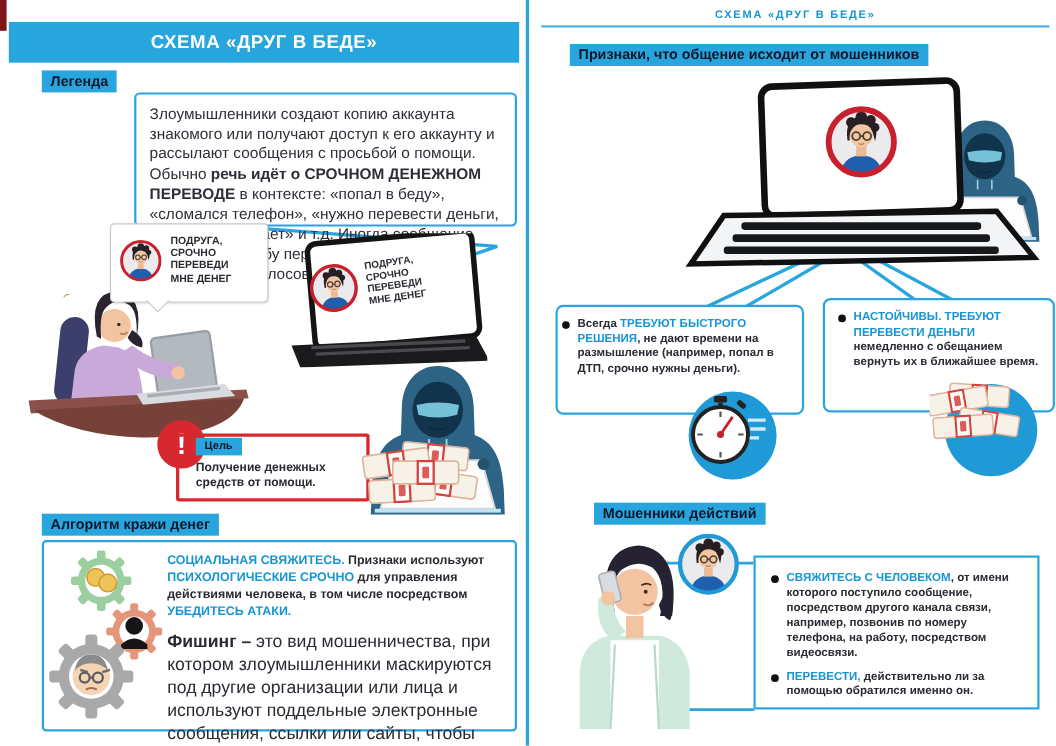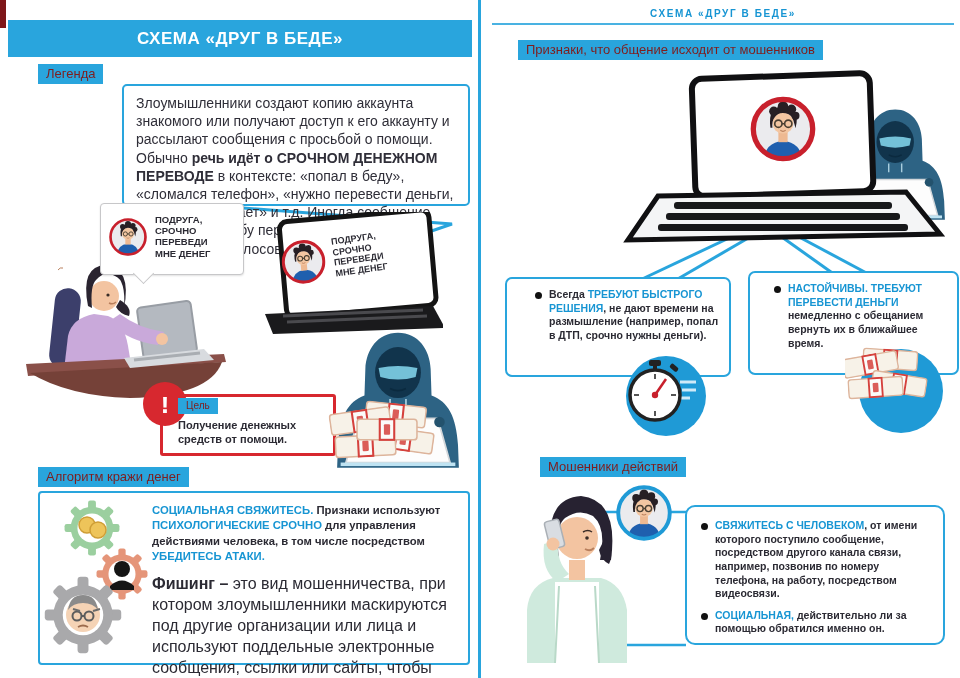--- a/index.html
+++ b/index.html
@@ -1,19 +1,19 @@
 <!DOCTYPE html>
 <html style="--accent: #29a5dd; --accent-text: #1795d3; --red: #d7282f; --dark: #2b2a33; --hoodie: #2d6384;"><head>
 <meta charset="utf-8">
 <style>
   html,body{margin:0;padding:0}
   body{width:960px;height:678px;position:relative;overflow:hidden;background:#fff;
        font-family:"Liberation Sans",sans-serif;color:#2b2a33}
   .abs{position:absolute}
-  .lbl{display:inline-block;background:var(--accent);color:#7f1d1d;font-weight:400;
+  .lbl{display:inline-block;background:var(--accent);color:#0f172a;font-weight:700;
        font-size:13px;padding:2px 8px 3px;white-space:nowrap}
   .titlebar{background:var(--accent);color:#fff;font-weight:700;font-size:17px;
        letter-spacing:.5px;text-align:center;line-height:37px}
   .bluebox{background:#fff;border:2.5px solid var(--accent);border-radius:7px}
   .b{font-weight:700}
   .hl{color:var(--accent-text);font-weight:700}
   .legendtext{font-size:14px;line-height:1.3;color:#2f2e38}
   .bubble{background:#fff;border:1.5px solid #c7c7c9;border-radius:4px;
        box-shadow:0 1px 2px rgba(0,0,0,.12)}
   .bubbletext{font-size:9.5px;font-weight:700;line-height:1.18;white-space:pre-line;color:#2b2a33}
@@ -237,41 +237,41 @@
     <rect x="56" y="156" width="250" height="7" rx="3" fill="#17181a"></rect>
     <g transform="translate(148,28)">
       <svg width="66" height="66" viewBox="0 0 100 100">
         <use href="#avatar"></use>
         <circle cx="50" cy="50" r="45" fill="none" stroke="#c8202c" stroke-width="8"></circle>
       </svg>
     </g>
   </svg>
 
   <div class="abs bluebox" style="left:15px;top:277px;width:222px;height:96px">
-    <div class="bullet" style="padding:9px 10px 0 28px">
+    <div class="bullet" style="padding:9px 10px 0 4px">
       <span class="dot"></span>
       <span><span class="b">Всегда </span><span class="hl">ТРЕБУЮТ БЫСТРОГО РЕШЕНИЯ</span><span class="b">, не дают времени на размышление (например, попал в ДТП, срочно нужны деньги).</span></span>
     </div>
   </div>
   <svg class="abs" style="left:128px;top:350px" width="90" height="90" viewBox="0 0 90 90">
     <circle cx="48" cy="46" r="40" fill="#1f9ad6"></circle>
     <path d="M62,32 h16 M64,40 h14 M62,48 h10" stroke="#cfeaf8" stroke-width="3"></path>
     <rect x="31" y="10" width="12" height="6" rx="2" fill="#222"></rect>
     <rect x="35" y="16" width="4" height="5" fill="#222"></rect>
     <rect x="52" y="15" width="9" height="5" rx="2" fill="#222" transform="rotate(40 56 17)"></rect>
     <circle cx="37" cy="45" r="25" fill="#fff" stroke="#222" stroke-width="3.5"></circle>
     <g stroke="#555" stroke-width="2">
       <path d="M37,24 v5 M37,61 v5 M16,45 h5 M53,45 h5"></path>
     </g>
     <path d="M37,45 L48,29" stroke="#c8202c" stroke-width="2.5"></path>
     <circle cx="37" cy="45" r="3.2" fill="#c8202c"></circle>
   </svg>
 
   <div class="abs bluebox" style="left:258px;top:271px;width:207px;height:100px">
-    <div class="bullet" style="padding:9px 10px 0 24px">
+    <div class="bullet" style="padding:9px 10px 0 12px">
       <span class="dot"></span>
       <span><span class="hl">НАСТОЙЧИВЫ. ТРЕБУЮТ ПЕРЕВЕСТИ ДЕНЬГИ</span><span class="b"> немедленно с обещанием вернуть их в ближайшее время.</span></span>
     </div>
   </div>
   <svg class="abs" style="left:355px;top:345px" width="106" height="92" viewBox="0 0 106 92">
     <circle cx="56" cy="46" r="42" fill="#1f9ad6"></circle>
     <g transform="translate(18,2) rotate(4)">
         <use href="#bundle" width="56" height="21"></use>
       </g>
     <g transform="translate(-4,14) rotate(-10)">
@@ -303,23 +303,23 @@
     </g>
     <path d="M60,104 Q44,92 47,66 L61,62 Q59,84 72,96 Z" fill="#cfeadd"></path>
     <circle cx="56" cy="66" r="6.5" fill="#f3c4a1"></circle>
   </svg>
 
   <svg class="abs" style="left:126px;top:485px" width="56" height="56" viewBox="0 0 100 100">
     <use href="#avatar"></use>
     <circle cx="50" cy="50" r="46" fill="none" stroke="#1f9ad6" stroke-width="7"></circle>
   </svg>
 
-  <div class="abs bluebox" style="left:195px;top:505px;width:256px;height:136px;border-radius:10px">
+  <div class="abs bluebox" style="left:195px;top:505px;width:256px;height:136px;border-radius:0">
     <div class="bullet" style="padding:12px 12px 0 14px">
       <span class="dot"></span>
       <span><span class="hl">СВЯЖИТЕСЬ С ЧЕЛОВЕКОМ</span><span class="b">, от имени которого поступило сообщение, посредством другого канала связи, например, позвонив по номеру телефона, на работу, посредством видеосвязи.</span></span>
     </div>
     <div class="bullet" style="padding:8px 12px 0 14px">
       <span class="dot"></span>
-      <span><span class="hl">СОЦИАЛЬНАЯ,</span><span class="b"> действительно ли за помощью обратился именно он.</span></span>
+      <span><span class="hl">ПЕРЕВЕСТИ,</span><span class="b"> действительно ли за помощью обратился именно он.</span></span>
     </div>
   </div>
 </div>
 
 </body></html>

